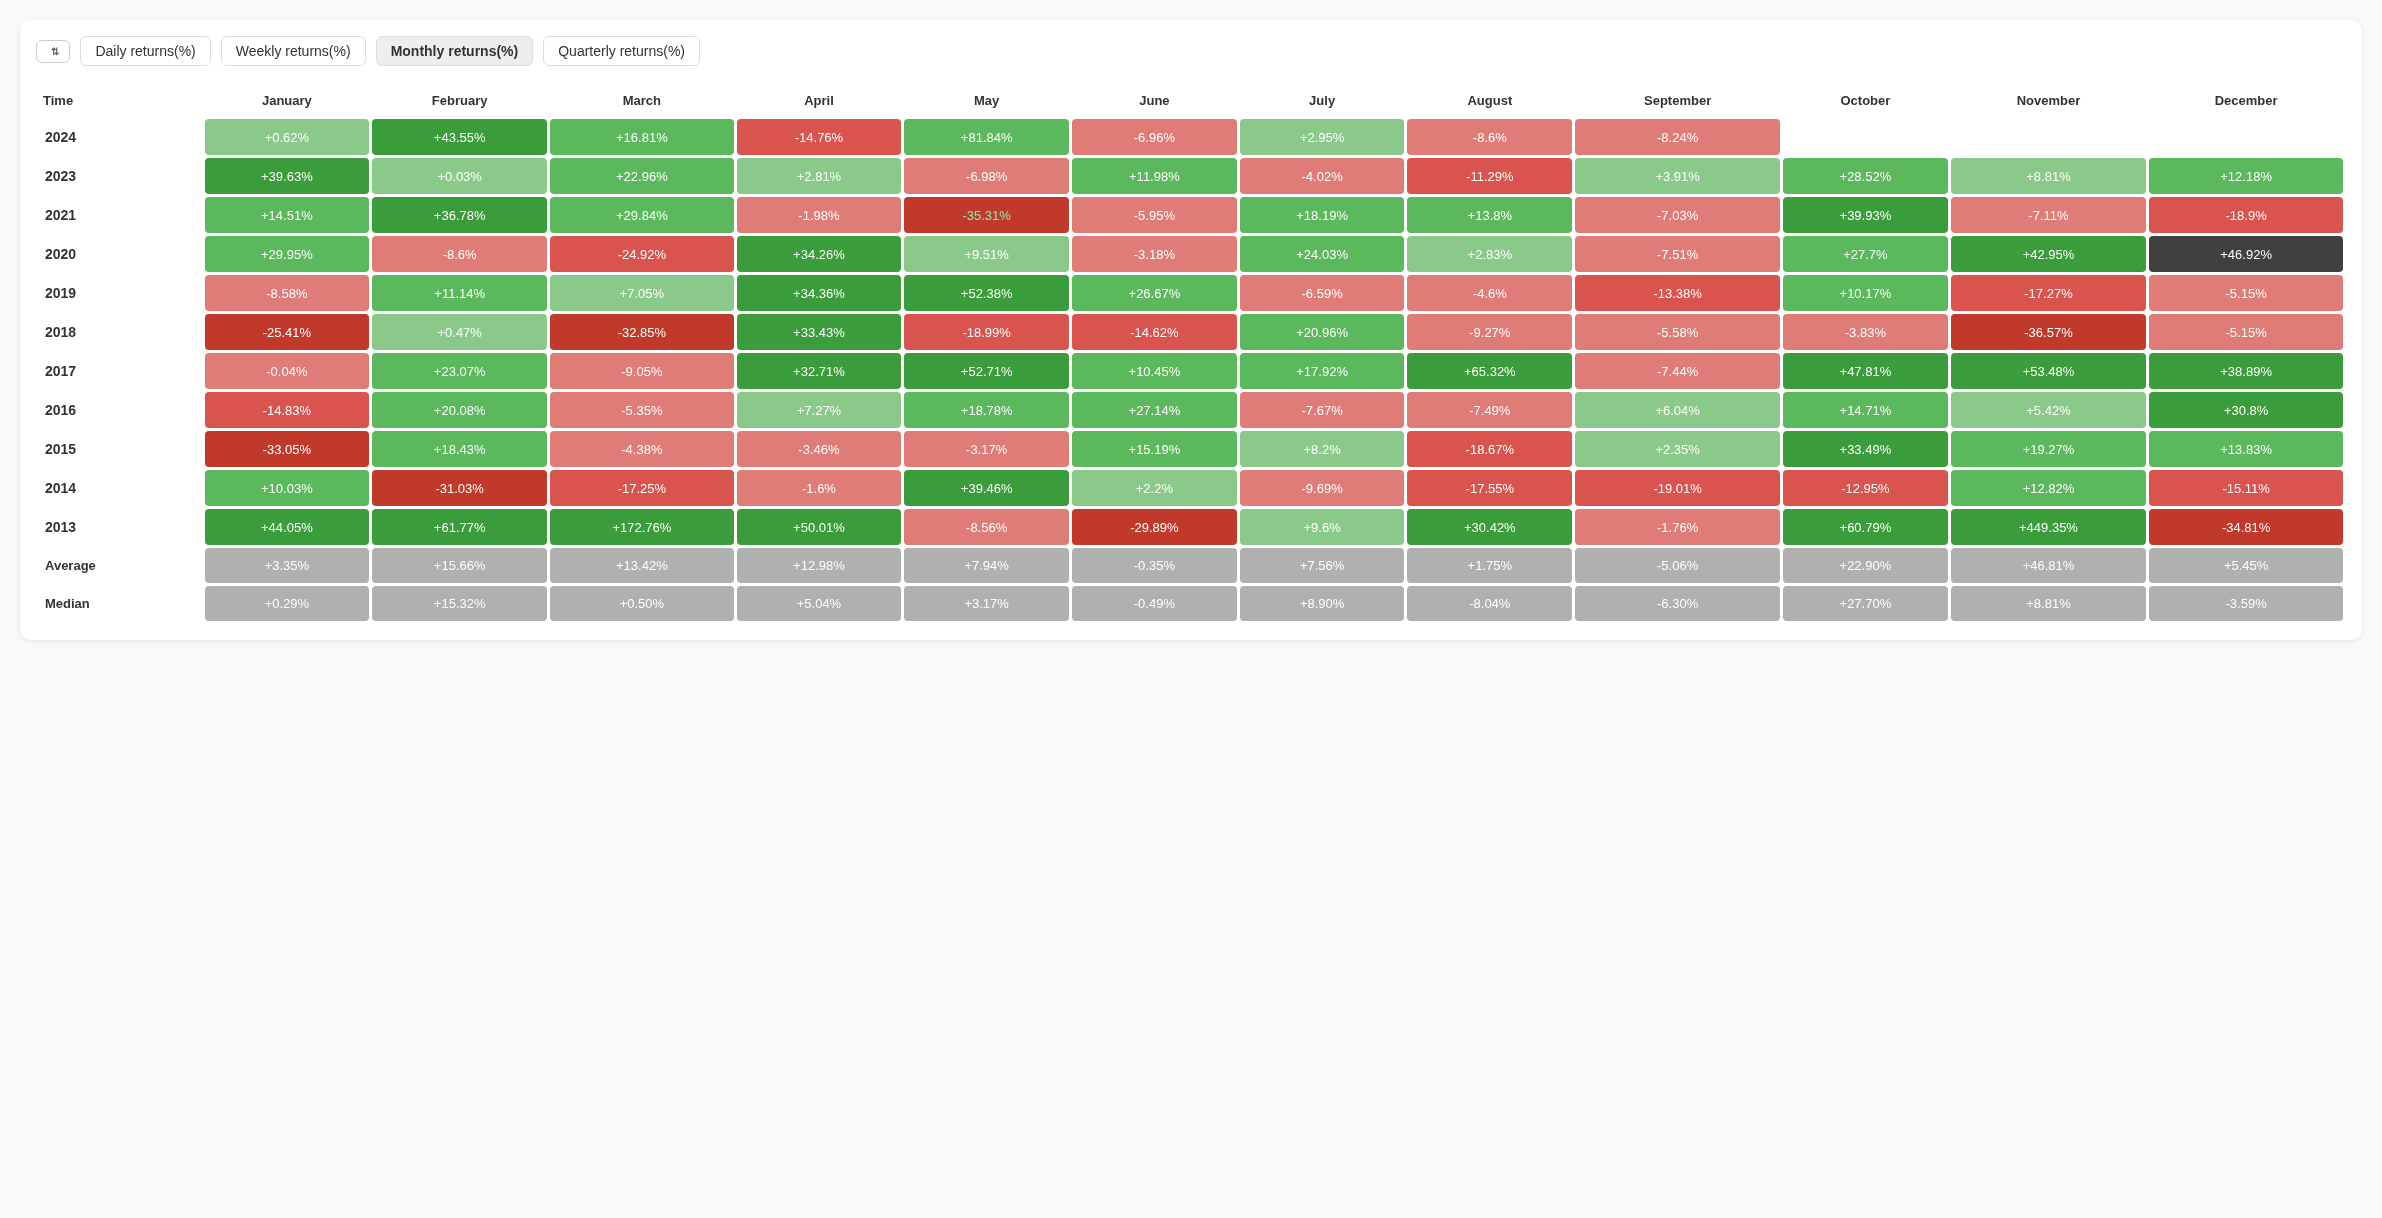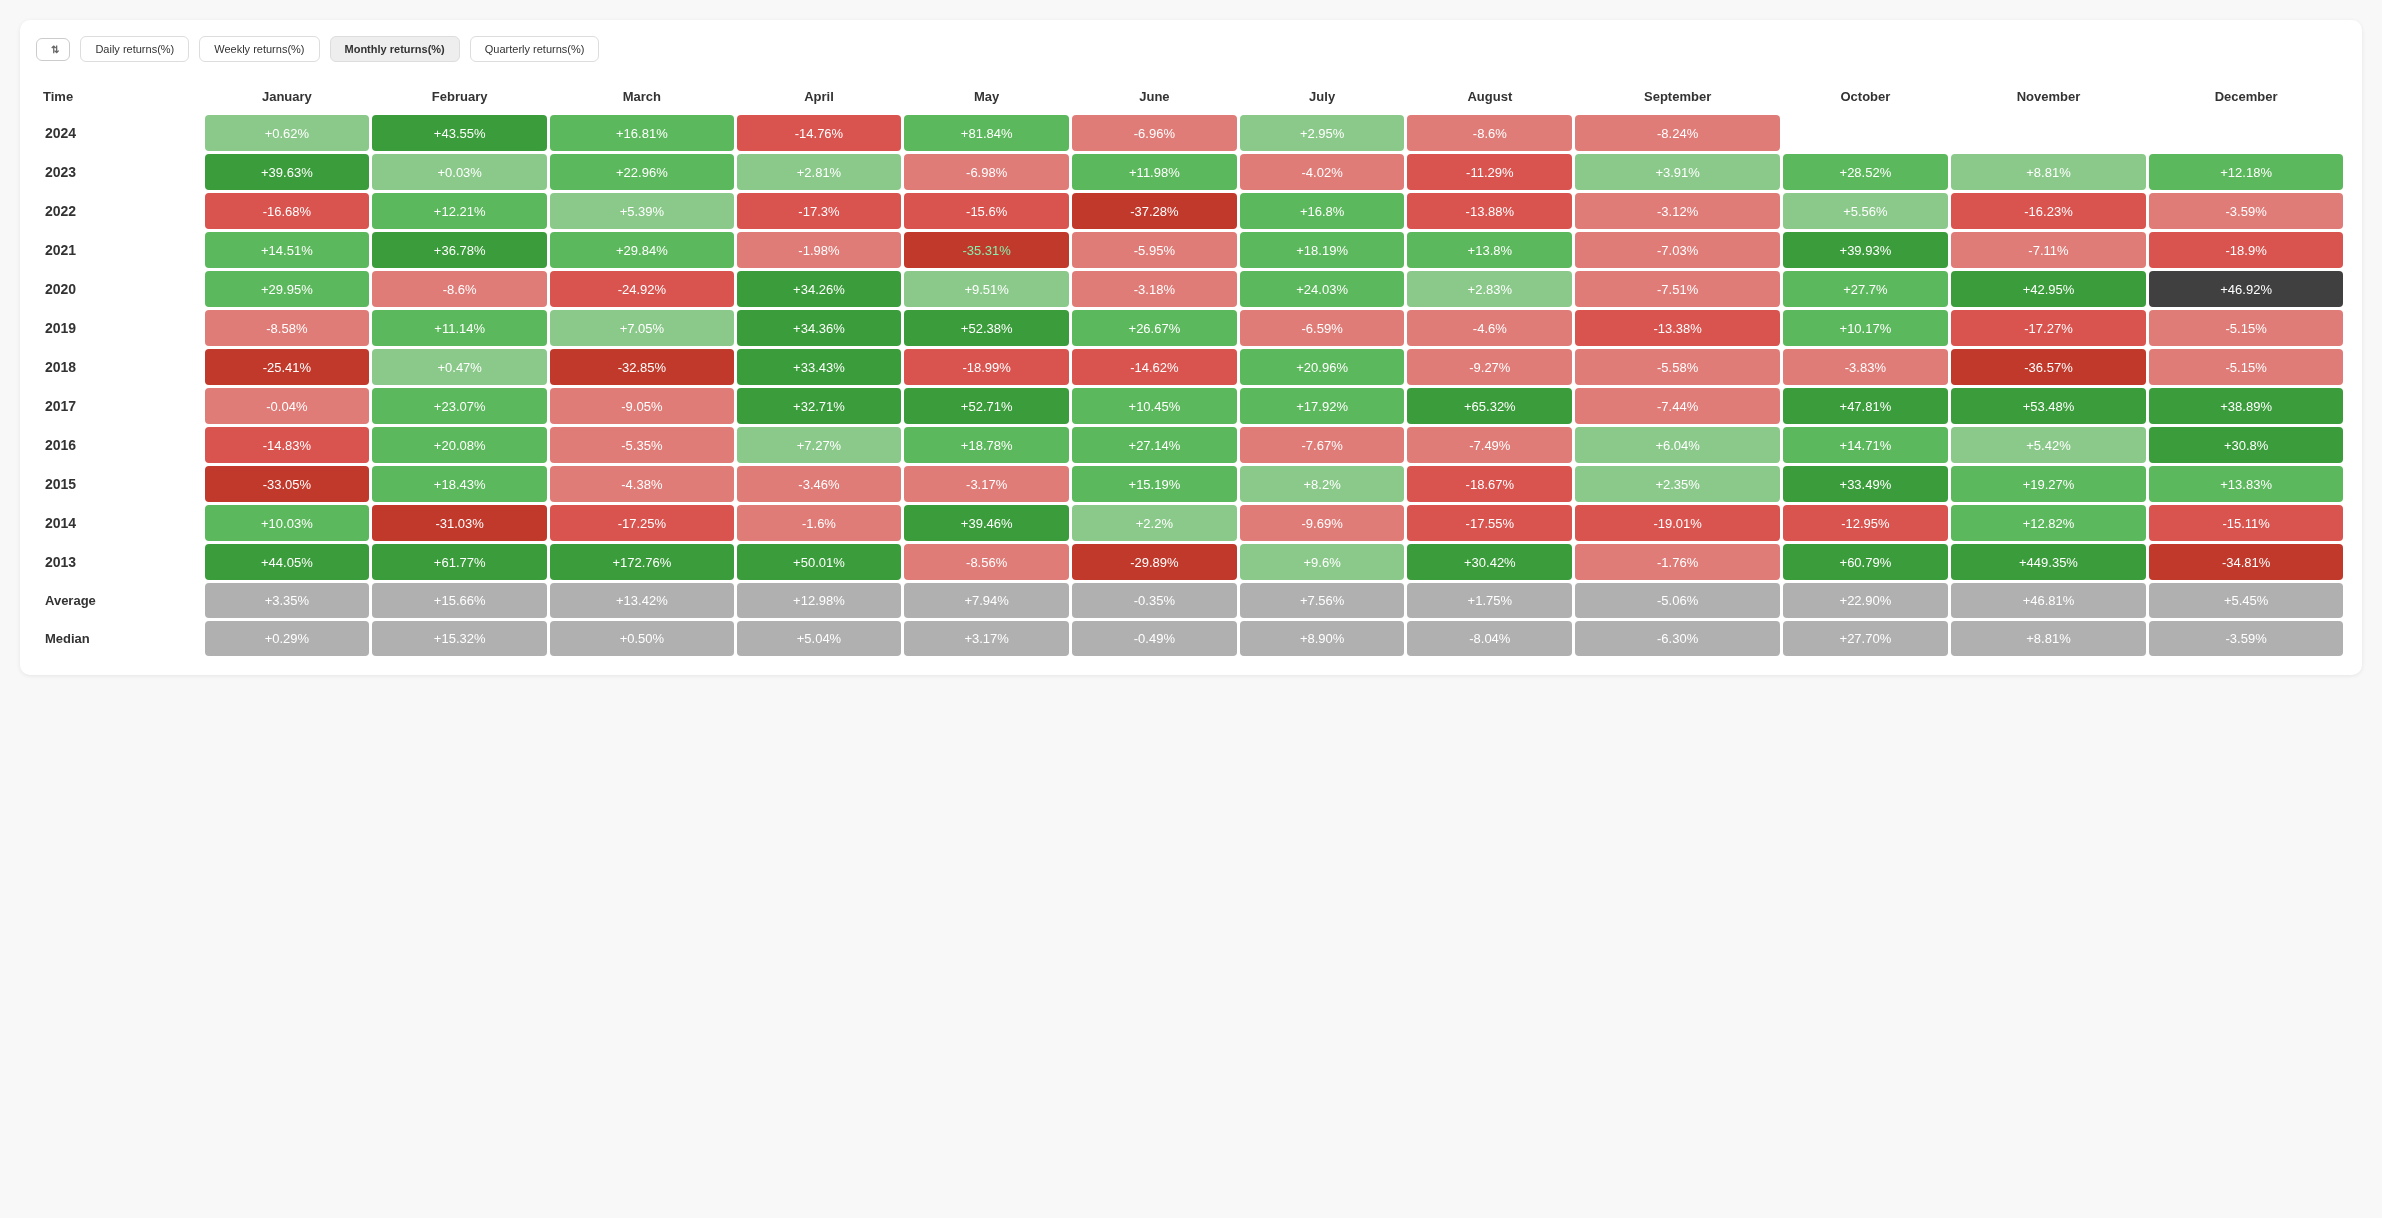--- a/index.html
+++ b/index.html
@@ -29,21 +29,21 @@
     .asset-selector .chevron {
       font-size: 10px;
       color: #666;
     }
     .tab-btn {
       border: 1px solid #ddd;
       border-radius: 6px;
       padding: 6px 14px;
       background: white;
       cursor: pointer;
-      font-size: 11px;
+      font-size: 14px;
       color: #333;
     }
     .tab-btn.active {
       background: #eee;
       font-weight: 600;
     }
     table {
       width: 100%;
       border-collapse: separate;
       border-spacing: 3px;
@@ -156,35 +156,20 @@
           <td class="" style="background-color: rgb(224, 124, 120); color: white;">-6.98%</td>
           <td class="" style="background-color: rgb(92, 184, 92); color: white;">+11.98%</td>
           <td class="" style="background-color: rgb(224, 124, 120); color: white;">-4.02%</td>
           <td class="" style="background-color: rgb(217, 83, 79); color: white;">-11.29%</td>
           <td class="" style="background-color: rgb(139, 201, 139); color: white;">+3.91%</td>
           <td class="" style="background-color: rgb(92, 184, 92); color: white;">+28.52%</td>
           <td class="" style="background-color: rgb(139, 201, 139); color: white;">+8.81%</td>
           <td class="" style="background-color: rgb(92, 184, 92); color: white;">+12.18%</td>
         </tr>
         <tr>
-          <td class="year-cell">2022</td>
-          <td class="" style="background-color: rgb(217, 83, 79); color: white;">-16.68%</td>
-          <td class="" style="background-color: rgb(92, 184, 92); color: white;">+12.21%</td>
-          <td class="" style="background-color: rgb(139, 201, 139); color: white;">+5.39%</td>
-          <td class="" style="background-color: rgb(217, 83, 79); color: white;">-17.3%</td>
-          <td class="" style="background-color: rgb(217, 83, 79); color: white;">-15.6%</td>
-          <td class="" style="background-color: rgb(192, 57, 43); color: white;">-37.28%</td>
-          <td class="" style="background-color: rgb(92, 184, 92); color: white;">+16.8%</td>
-          <td class="" style="background-color: rgb(217, 83, 79); color: white;">-13.88%</td>
-          <td class="" style="background-color: rgb(224, 124, 120); color: white;">-3.12%</td>
-          <td class="" style="background-color: rgb(139, 201, 139); color: white;">+5.56%</td>
-          <td class="" style="background-color: rgb(217, 83, 79); color: white;">-16.23%</td>
-          <td class="" style="background-color: rgb(224, 124, 120); color: white;">-3.59%</td>
-        </tr>
-        <tr>
           <td class="year-cell">2021</td>
           <td class="" style="background-color: rgb(92, 184, 92); color: white;">+14.51%</td>
           <td class="" style="background-color: rgb(58, 156, 58); color: white;">+36.78%</td>
           <td class="" style="background-color: rgb(92, 184, 92); color: white;">+29.84%</td>
           <td class="" style="background-color: rgb(224, 124, 120); color: white;">-1.98%</td>
           <td class="" style="background-color: rgb(192, 57, 43); color: #86efac;">-35.31%</td>
           <td class="" style="background-color: rgb(224, 124, 120); color: white;">-5.95%</td>
           <td class="" style="background-color: rgb(92, 184, 92); color: white;">+18.19%</td>
           <td class="" style="background-color: rgb(92, 184, 92); color: white;">+13.8%</td>
           <td class="" style="background-color: rgb(224, 124, 120); color: white;">-7.03%</td>

